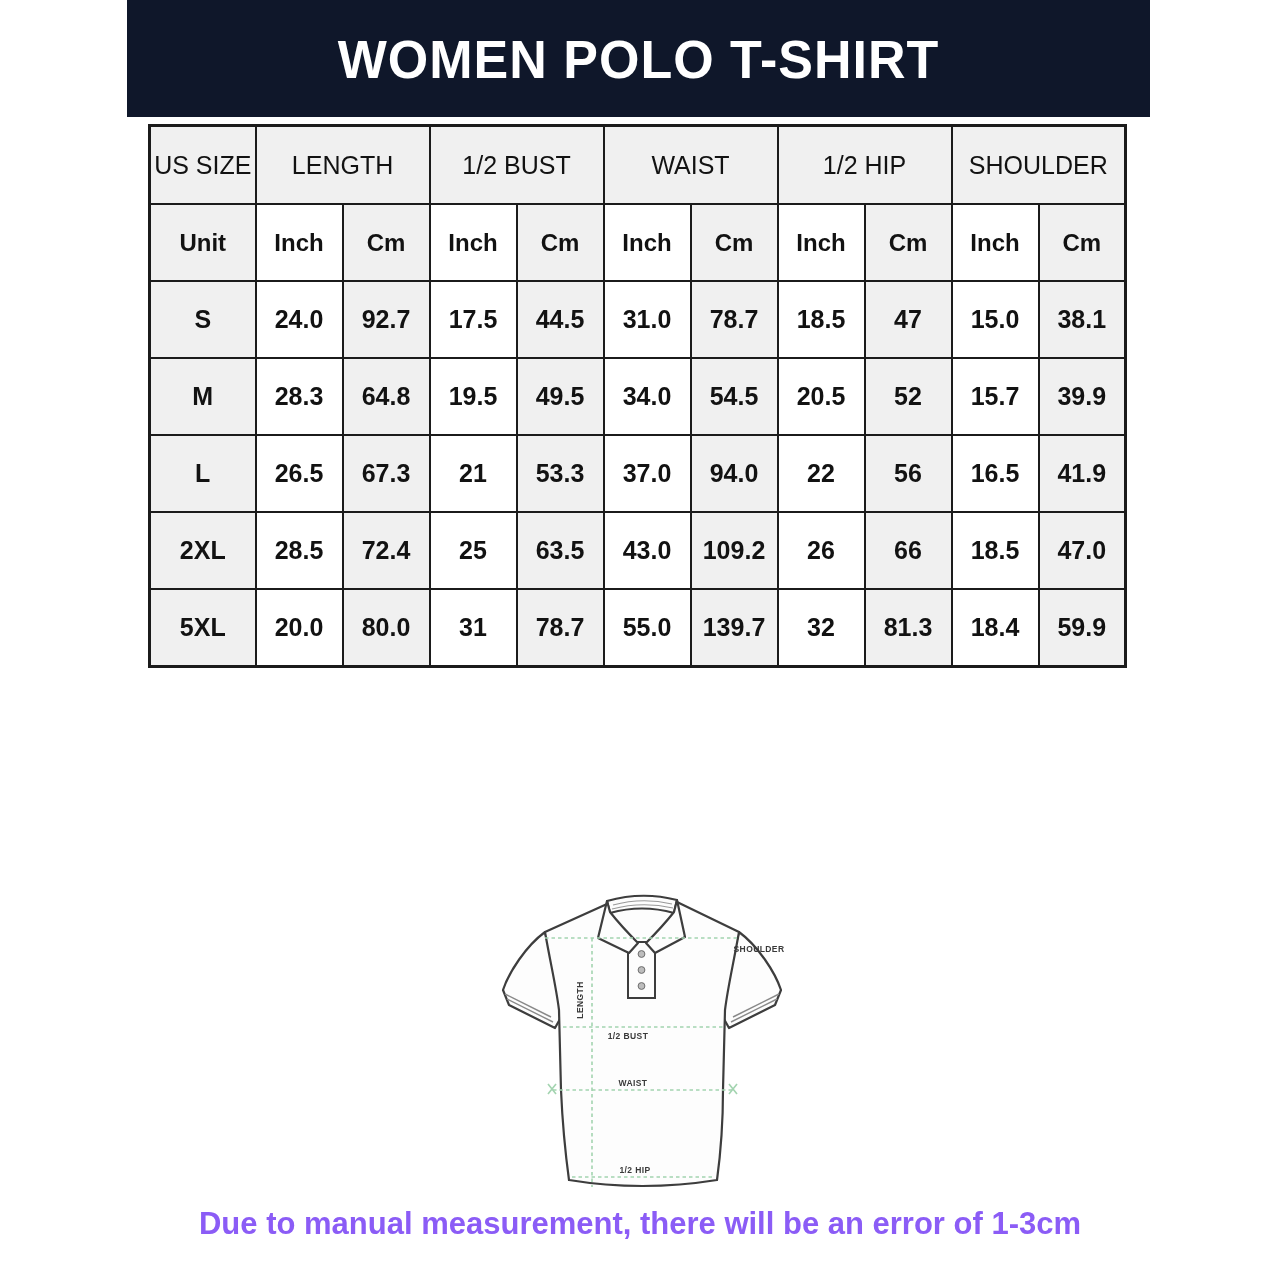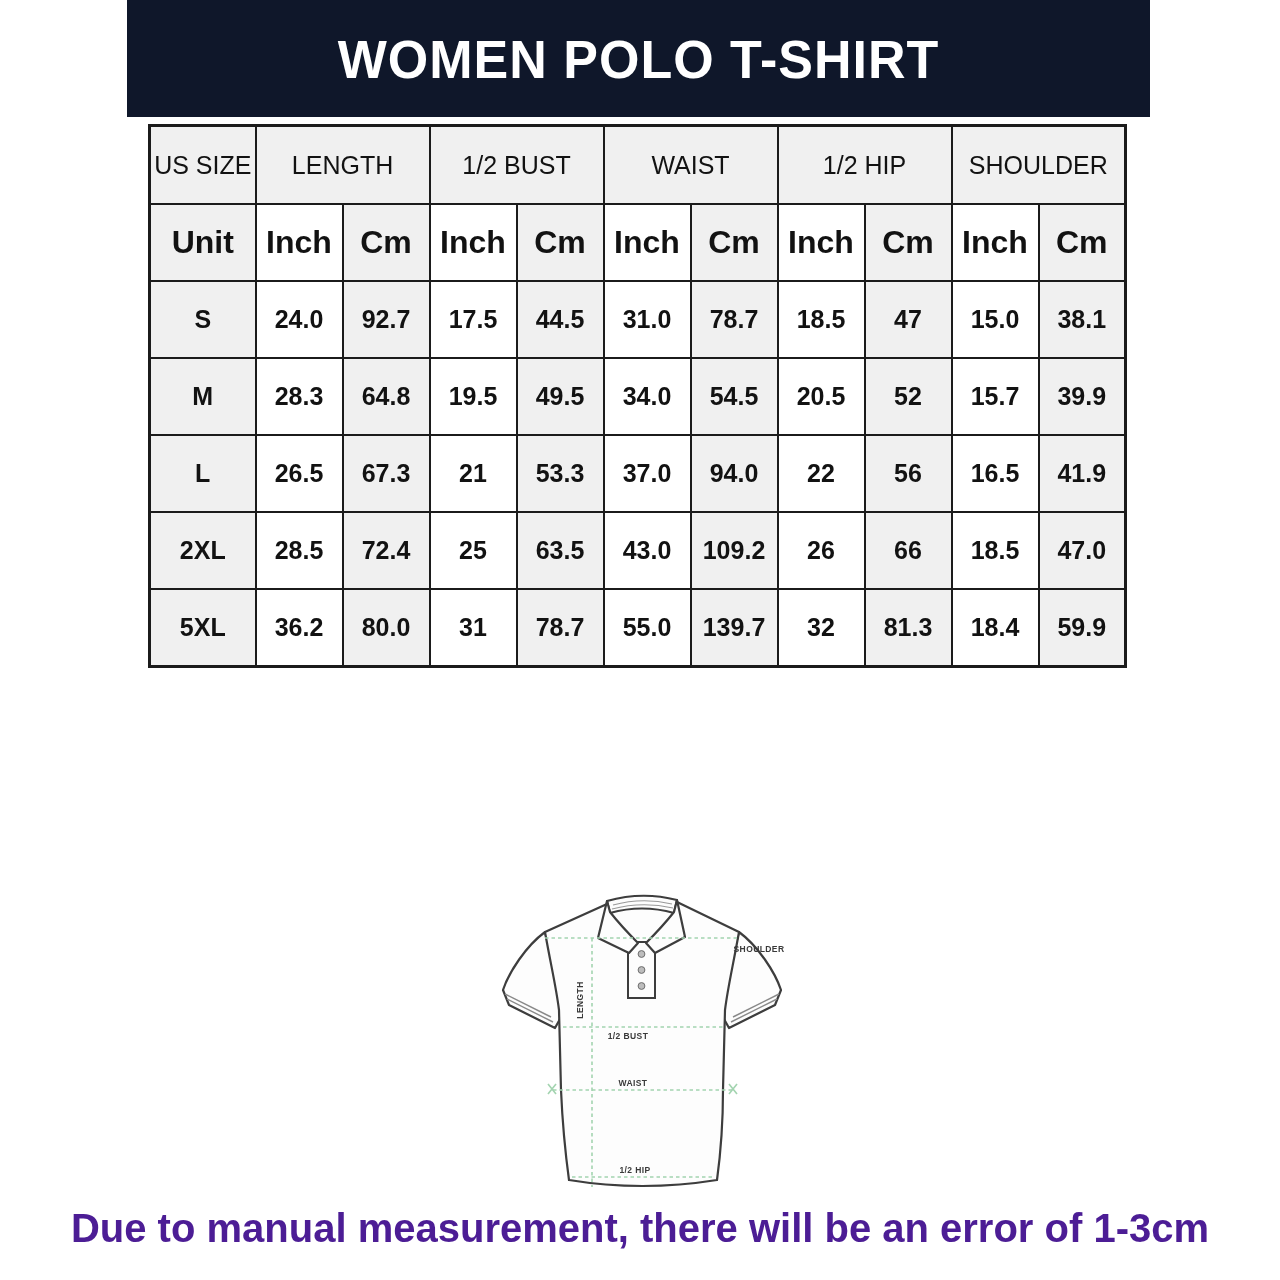--- a/index.html
+++ b/index.html
@@ -21,28 +21,28 @@
   table.size-chart{
     border-collapse:collapse;table-layout:fixed;
     border:3px solid #1b1b1b;
   }
   table.size-chart th,table.size-chart td{
     border:2px solid #1b1b1b;text-align:center;vertical-align:middle;
     color:#121212;background:#ffffff;padding:0;
   }
   table.size-chart .g{background:#f0f0f0;}
   table.size-chart thead tr.group th{height:76px;font-size:25px;font-weight:400;}
-  table.size-chart thead tr.units th{height:75px;font-size:32px;font-weight:700;}
+  table.size-chart thead tr.units th{height:75px;font-size:24px;font-weight:700;}
   table.size-chart tbody td{height:75px;font-size:25px;font-weight:700;}
   
   #shirt{position:absolute;left:495px;top:886px;width:310px;height:312px;}
   
   #disclaimer{
     position:absolute;left:0;top:1206px;width:1280px;text-align:center;
-    font-size:40px;font-weight:700;color:#4c1d95;
+    font-size:31px;font-weight:700;color:#8b5cf6;
   }
 </style>
 </head>
 <body>
 
 <div id="banner">
   <span class="title">WOMEN POLO T-SHIRT</span>
 </div>
 
 <div id="table-wrap">
@@ -131,21 +131,21 @@
           <td class="g">63.5</td>
           <td>43.0</td>
           <td class="g">109.2</td>
           <td>26</td>
           <td class="g">66</td>
           <td>18.5</td>
           <td class="g">47.0</td>
         </tr>
         <tr>
           <td class="g">5XL</td>
-          <td>36.2</td>
+          <td>20.0</td>
           <td class="g">80.0</td>
           <td>31</td>
           <td class="g">78.7</td>
           <td>55.0</td>
           <td class="g">139.7</td>
           <td>32</td>
           <td class="g">81.3</td>
           <td>18.4</td>
           <td class="g">59.9</td>
         </tr>

